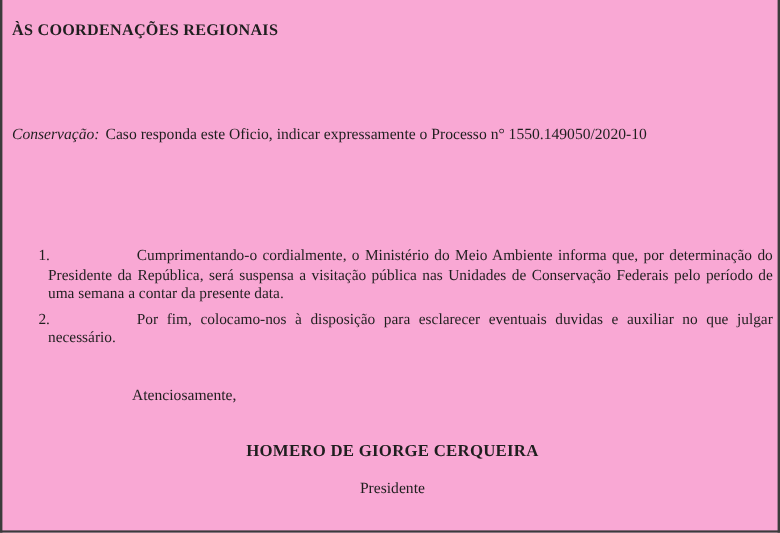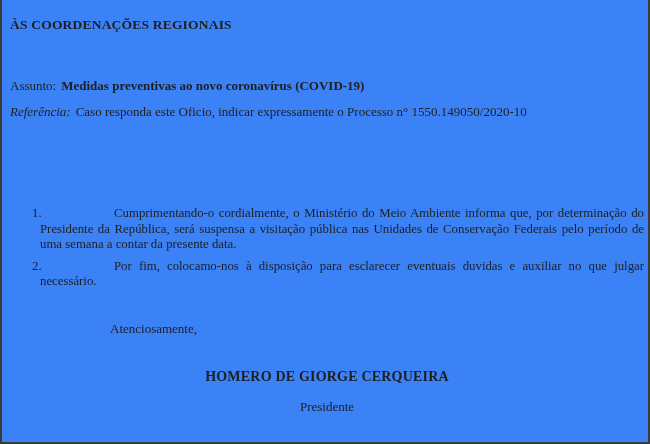--- a/index.html
+++ b/index.html
@@ -5,21 +5,21 @@
   html, body {
     margin: 0;
     padding: 0;
     background: #ffffff;
   }
   .page {
     position: relative;
     width: 650px;
     height: 444px;
     box-sizing: border-box;
-    background: #3b82f6;
+    background: #f9a8d4;
     border-left: 2px solid #3b3b3b;
     border-right: 2px solid #3b3b3b;
     border-bottom: 2px solid #3b3b3b;
     font-family: "Liberation Serif", serif;
     color: #1f1f1f;
     overflow: hidden;
   }
   .abs { position: absolute; }
   .bold { font-weight: bold; }
   .italic { font-style: italic; }
@@ -81,26 +81,23 @@
     font-size: 13px;
   }
 </style>
 </head>
 <body>
 
 <div class="page">
 
   <div class="abs recipient">ÀS COORDENAÇÕES REGIONAIS</div>
 
-  <div class="abs subject-line">
-    <span>Assunto:</span><span class="bold ml">Medidas preventivas ao novo coronavírus (COVID-19)</span>
-  </div>
 
   <div class="abs reference-line">
-    <span class="italic">Referência:</span><span class="ml">Caso responda este Oficio, indicar expressamente o Processo n° 1550.149050/2020-10</span>
+    <span class="italic">Conservação:</span><span class="ml">Caso responda este Oficio, indicar expressamente o Processo n° 1550.149050/2020-10</span>
   </div>
 
 
   <div class="abs paragraphs">
     <div class="para">
       <span class="para-num">1.</span><span>Cumprimentando-o cordialmente, o Ministério do Meio Ambiente informa que, por determinação do Presidente da República, será suspensa a visitação pública nas Unidades de Conservação Federais pelo período de uma semana a contar da presente data.</span>
     </div>
     <div class="para">
       <span class="para-num">2.</span><span>Por fim, colocamo-nos à disposição para esclarecer eventuais duvidas e auxiliar no que julgar necessário.</span>
     </div>

